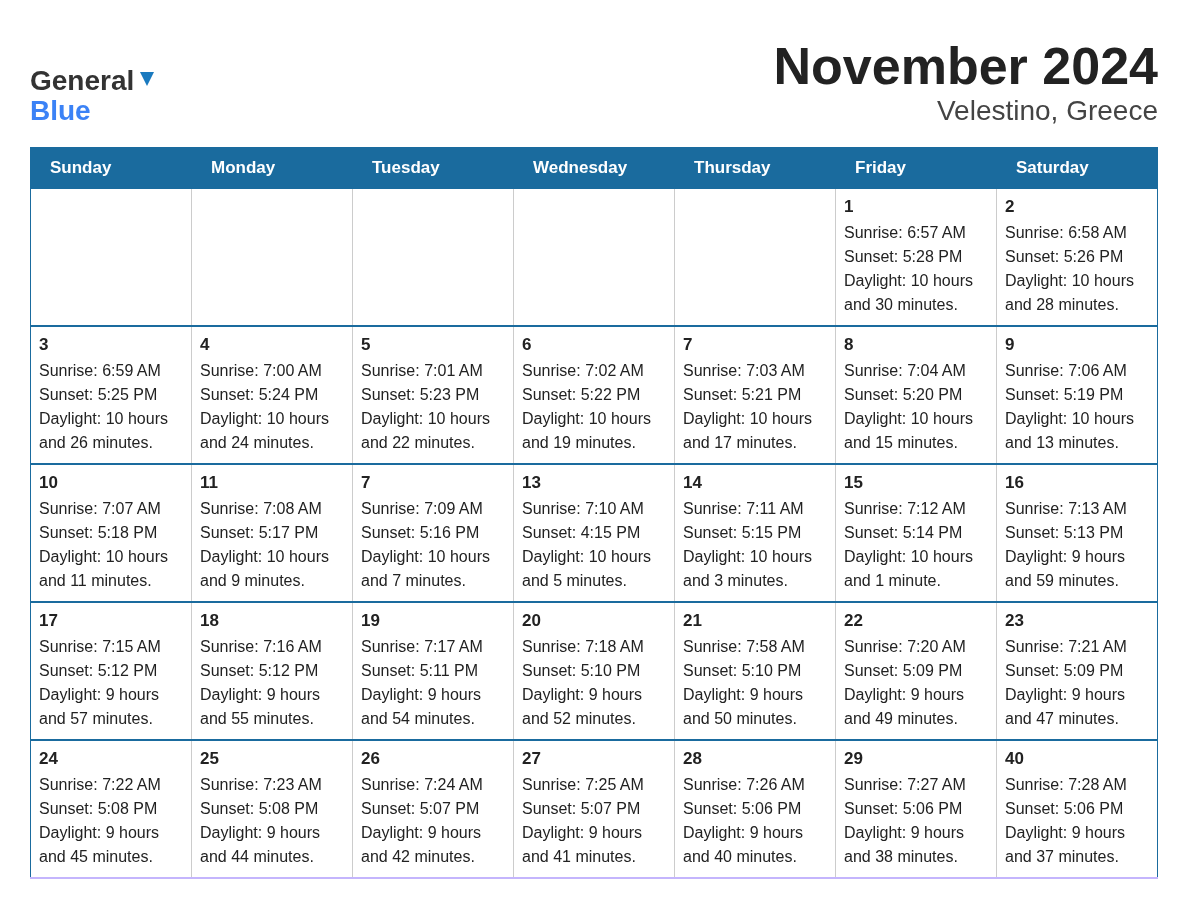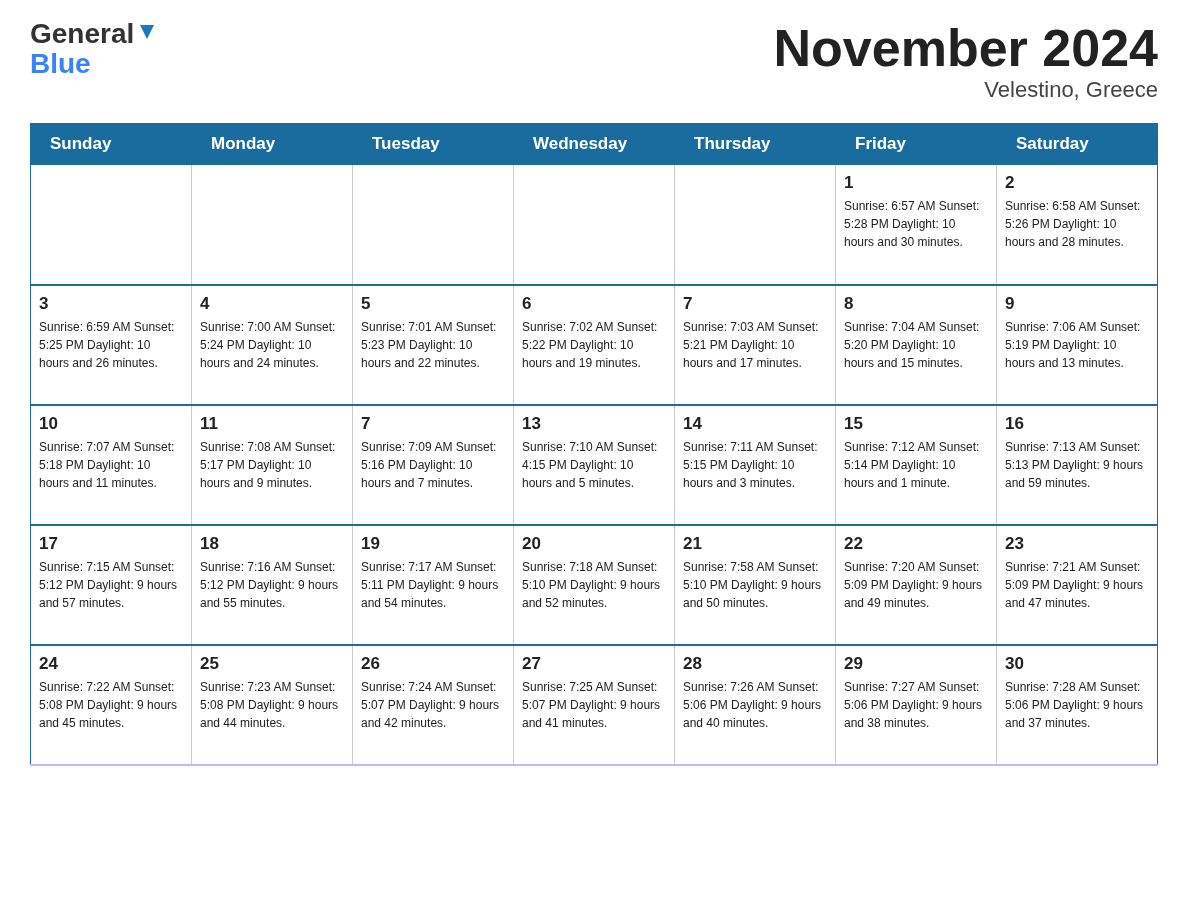--- a/index.html
+++ b/index.html
@@ -6,22 +6,23 @@
     body {
       font-family: Arial, sans-serif;
       background: #fff;
       padding: 20px 30px;
       width: 1188px;
       min-height: 918px;
     }
     .header {
       display: flex;
       justify-content: space-between;
-      align-items: flex-start;
+      align-items: flex-end;
       margin-bottom: 20px;
+      margin-top: 18px;
     }
     .logo {
       display: flex;
       flex-direction: column;
       align-items: flex-start;
     }
     .logo-text {
       font-size: 28px;
       font-weight: bold;
       color: #333;
@@ -35,21 +36,21 @@
     .title-block {
       text-align: right;
     }
     .title-block h1 {
       font-size: 52px;
       font-weight: bold;
       color: #222;
       line-height: 1.1;
     }
     .title-block h2 {
-      font-size: 22px;
+      font-size: 28px;
       font-weight: normal;
       color: #444;
     }
     table {
       width: 100%;
       border-collapse: collapse;
       table-layout: fixed;
     }
     thead th {
       background-color: #1a6b9e;
@@ -76,21 +77,21 @@
     tbody td:first-child { border-left: 1px solid #1a6b9e; }
     tbody td:last-child { border-right: 1px solid #1a6b9e; }
     .day-number {
       font-size: 17px;
       font-weight: bold;
       color: #222;
       display: block;
       margin-bottom: 4px;
     }
     .day-info {
-      font-size: 12px;
+      font-size: 16px;
       color: #222;
       line-height: 1.5;
     }
     .empty-cell { background: #fff; }
     tbody tr:last-child { border-bottom: 2px solid #c4b5fd; }
   </style>
 </head>
 <body>
 
 <div class="header">
@@ -333,21 +334,21 @@
 and 40 minutes.</div>
         </td>
         <td>
           <span class="day-number">29</span>
           <div class="day-info">Sunrise: 7:27 AM
 Sunset: 5:06 PM
 Daylight: 9 hours
 and 38 minutes.</div>
         </td>
         <td>
-          <span class="day-number">30</span>
+          <span class="day-number">40</span>
           <div class="day-info">Sunrise: 7:28 AM
 Sunset: 5:06 PM
 Daylight: 9 hours
 and 37 minutes.</div>
         </td>
       </tr>
     </tbody>
 </table>
 
 </body></html>

